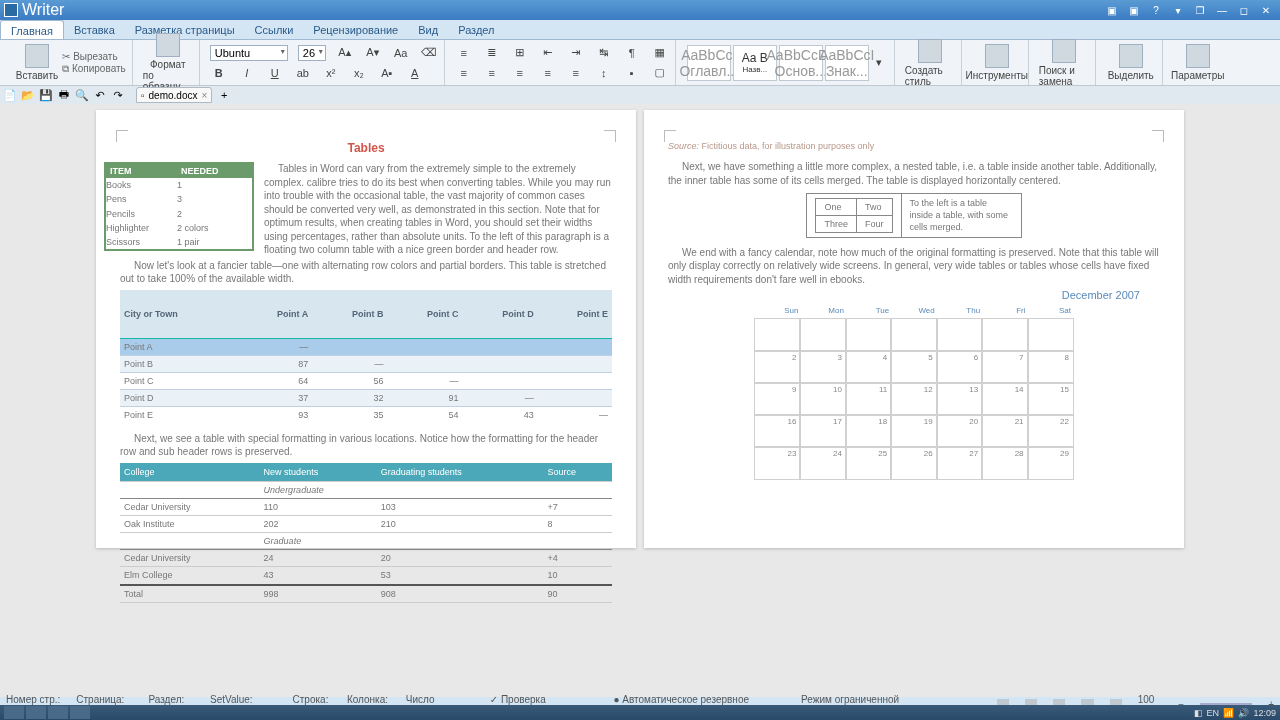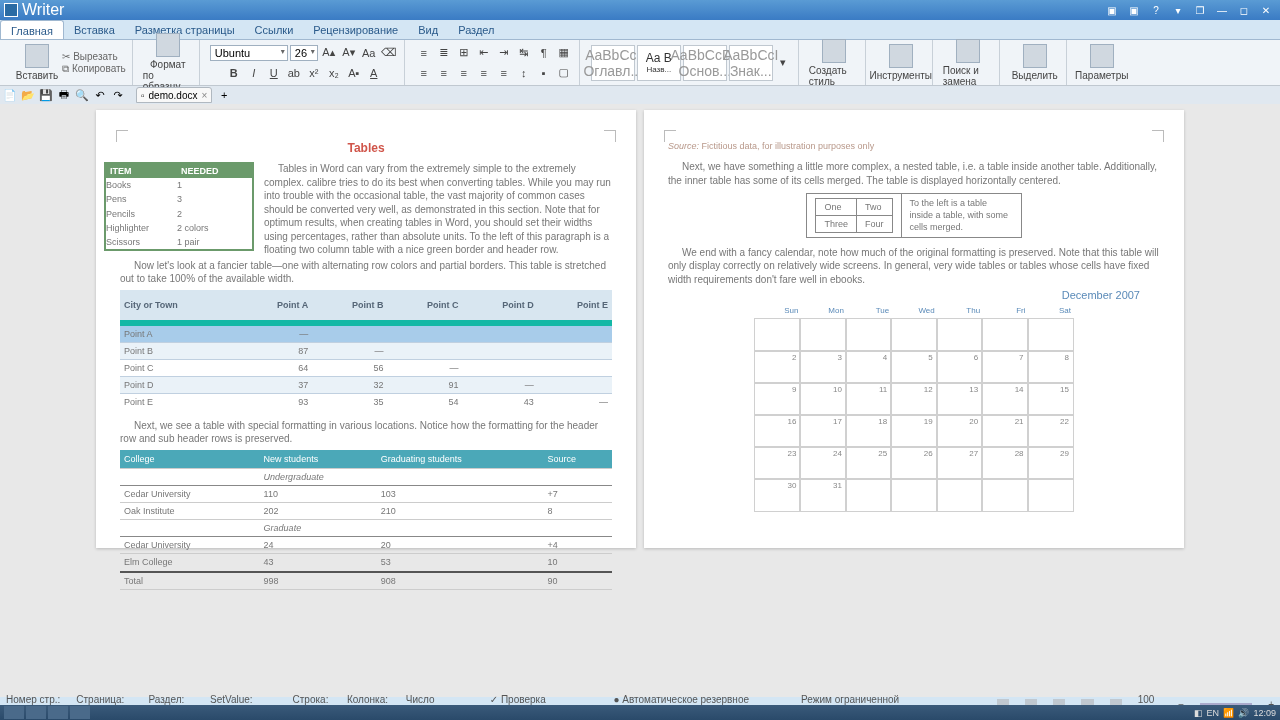--- a/index.html
+++ b/index.html
@@ -12,39 +12,39 @@
 .tabs{height:20px;background:#d4e6f4;display:flex;border-bottom:1px solid #a0b8d0;}
 .tabs .tab{padding:0 10px;line-height:20px;color:#2a5a8a;cursor:pointer;font-size:11px;}
 .tabs .tab.active{background:#fff;border:1px solid #a0b8d0;border-bottom:none;border-radius:3px 3px 0 0;}
 .ribbon{height:46px;background:#f0f4f8;border-bottom:1px solid #c0c8d0;display:flex;align-items:center;padding:0 6px;gap:4px;}
 .rgroup{display:flex;align-items:center;border-right:1px solid #c8d0d8;height:100%;padding:0 6px;}
 .big-btn{display:flex;flex-direction:column;align-items:center;justify-content:center;width:50px;font-size:10px;color:#444;cursor:pointer;}
 .big-btn .icn{width:24px;height:24px;background:#d0d8e0;border:1px solid #a0b0c0;margin-bottom:2px;}
 .small-btns{display:flex;flex-direction:column;gap:1px;font-size:10px;color:#666;}
 .small-btns span{cursor:pointer;}
 .font-sel{display:flex;flex-direction:column;gap:2px;}
-.font-row{display:flex;gap:2px;align-items:center;justify-content:center;}
+.font-row{display:flex;gap:10px;align-items:center;}
 .combo{border:1px solid #a0b0c0;background:#fff;padding:1px 14px 1px 4px;font-size:11px;position:relative;}
 .combo:after{content:"▾";position:absolute;right:2px;top:1px;font-size:8px;color:#666;}
 .icn-btn{width:18px;height:18px;border:1px solid transparent;display:inline-flex;align-items:center;justify-content:center;font-size:11px;color:#444;cursor:pointer;}
 .style-box{width:44px;height:36px;border:1px solid #c0c8d0;background:#fff;font-size:14px;color:#999;display:flex;flex-direction:column;align-items:center;justify-content:center;margin:0 1px;}
 .doc-tab-row{height:18px;background:#e0e8f0;display:flex;align-items:center;padding:0 4px;gap:6px;}
 .qa-icn{width:12px;height:12px;display:inline-flex;align-items:center;justify-content:center;cursor:pointer;}
 .doc-tab{display:flex;align-items:center;background:#f8f8f8;border:1px solid #b0b8c0;border-radius:3px 3px 0 0;padding:0 4px;height:16px;font-size:10px;gap:4px;margin-left:6px;}
 .doc-tab .x{cursor:pointer;color:#888;}
 .workspace{height:587px;background:#e8e8e8;overflow:hidden;display:flex;justify-content:center;gap:8px;padding:6px 0;}
 .page{width:540px;height:438px;background:#fff;box-shadow:0 1px 3px rgba(0,0,0,0.2);padding:30px 24px 12px 24px;font-size:10px;color:#777;font-family:Georgia,serif;line-height:1.35;position:relative;}
 .page h3{text-align:center;color:#d0554a;font-weight:bold;font-size:12px;margin-bottom:6px;}
 .tbl1-wrap{float:left;width:150px;margin:0 10px 6px -16px;}
 .tbl1{width:100%;border:2px solid #6b9a6b;border-collapse:collapse;font-size:9px;}
 .tbl1 th{background:#6b9a6b;color:#fff;padding:1px 4px;text-align:left;}
 .tbl1 td{padding:1px 0;}
 .para{text-indent:14px;margin-bottom:2px;text-align:left;}
 .tbl2{width:100%;border-collapse:collapse;font-size:9px;margin-top:4px;}
-.tbl2 th{background:#d8e6f0;border-bottom:6px solid #14b8a6;padding:9px 4px;text-align:right;color:#567;}
+.tbl2 th{background:#d8e6f0;border-bottom:1px solid #14b8a6;padding:18px 4px;text-align:right;color:#567;}
 .tbl2 th:first-child{text-align:left;}
 .tbl2 td{border-top:1px solid #c0d0e0;padding:2px 4px;text-align:right;}
 .tbl2 td:first-child{text-align:left;}
 .tbl2 tr:nth-child(odd) td{background:#eaf2f8;}
 .tbl2 tr.sel td{background:#a8ccea;}
 .tbl3{width:100%;border-collapse:collapse;font-size:9px;margin-top:4px;}
 .tbl3 .hdr td{background:#4ba8b8;color:#fff;padding:3px 4px;}
 .tbl3 .sub td{font-style:italic;border-bottom:1px solid #888;padding:2px 4px;}
 .tbl3 td{padding:2px 4px;border-bottom:1px solid #ccc;}
 .tbl4-wrap{display:flex;justify-content:center;margin:6px 0;}
@@ -451,29 +451,20 @@
           </tr>
       <tr>
             <td>23</td>
             <td>24</td>
             <td>25</td>
             <td>26</td>
             <td>27</td>
             <td>28</td>
             <td>29</td>
           </tr>
-      <tr>
-            <td>30</td>
-            <td>31</td>
-            <td></td>
-            <td></td>
-            <td></td>
-            <td></td>
-            <td></td>
-          </tr>
     </tbody>
       </table>
   </div>
 </div>
 
 <div class="statusbar">
   <span>Номер стр.: 3</span>
   <span>Страница: 3/9</span>
   <span>Раздел: 1/1</span>
   <span>SetValue: 1дюйм</span>

